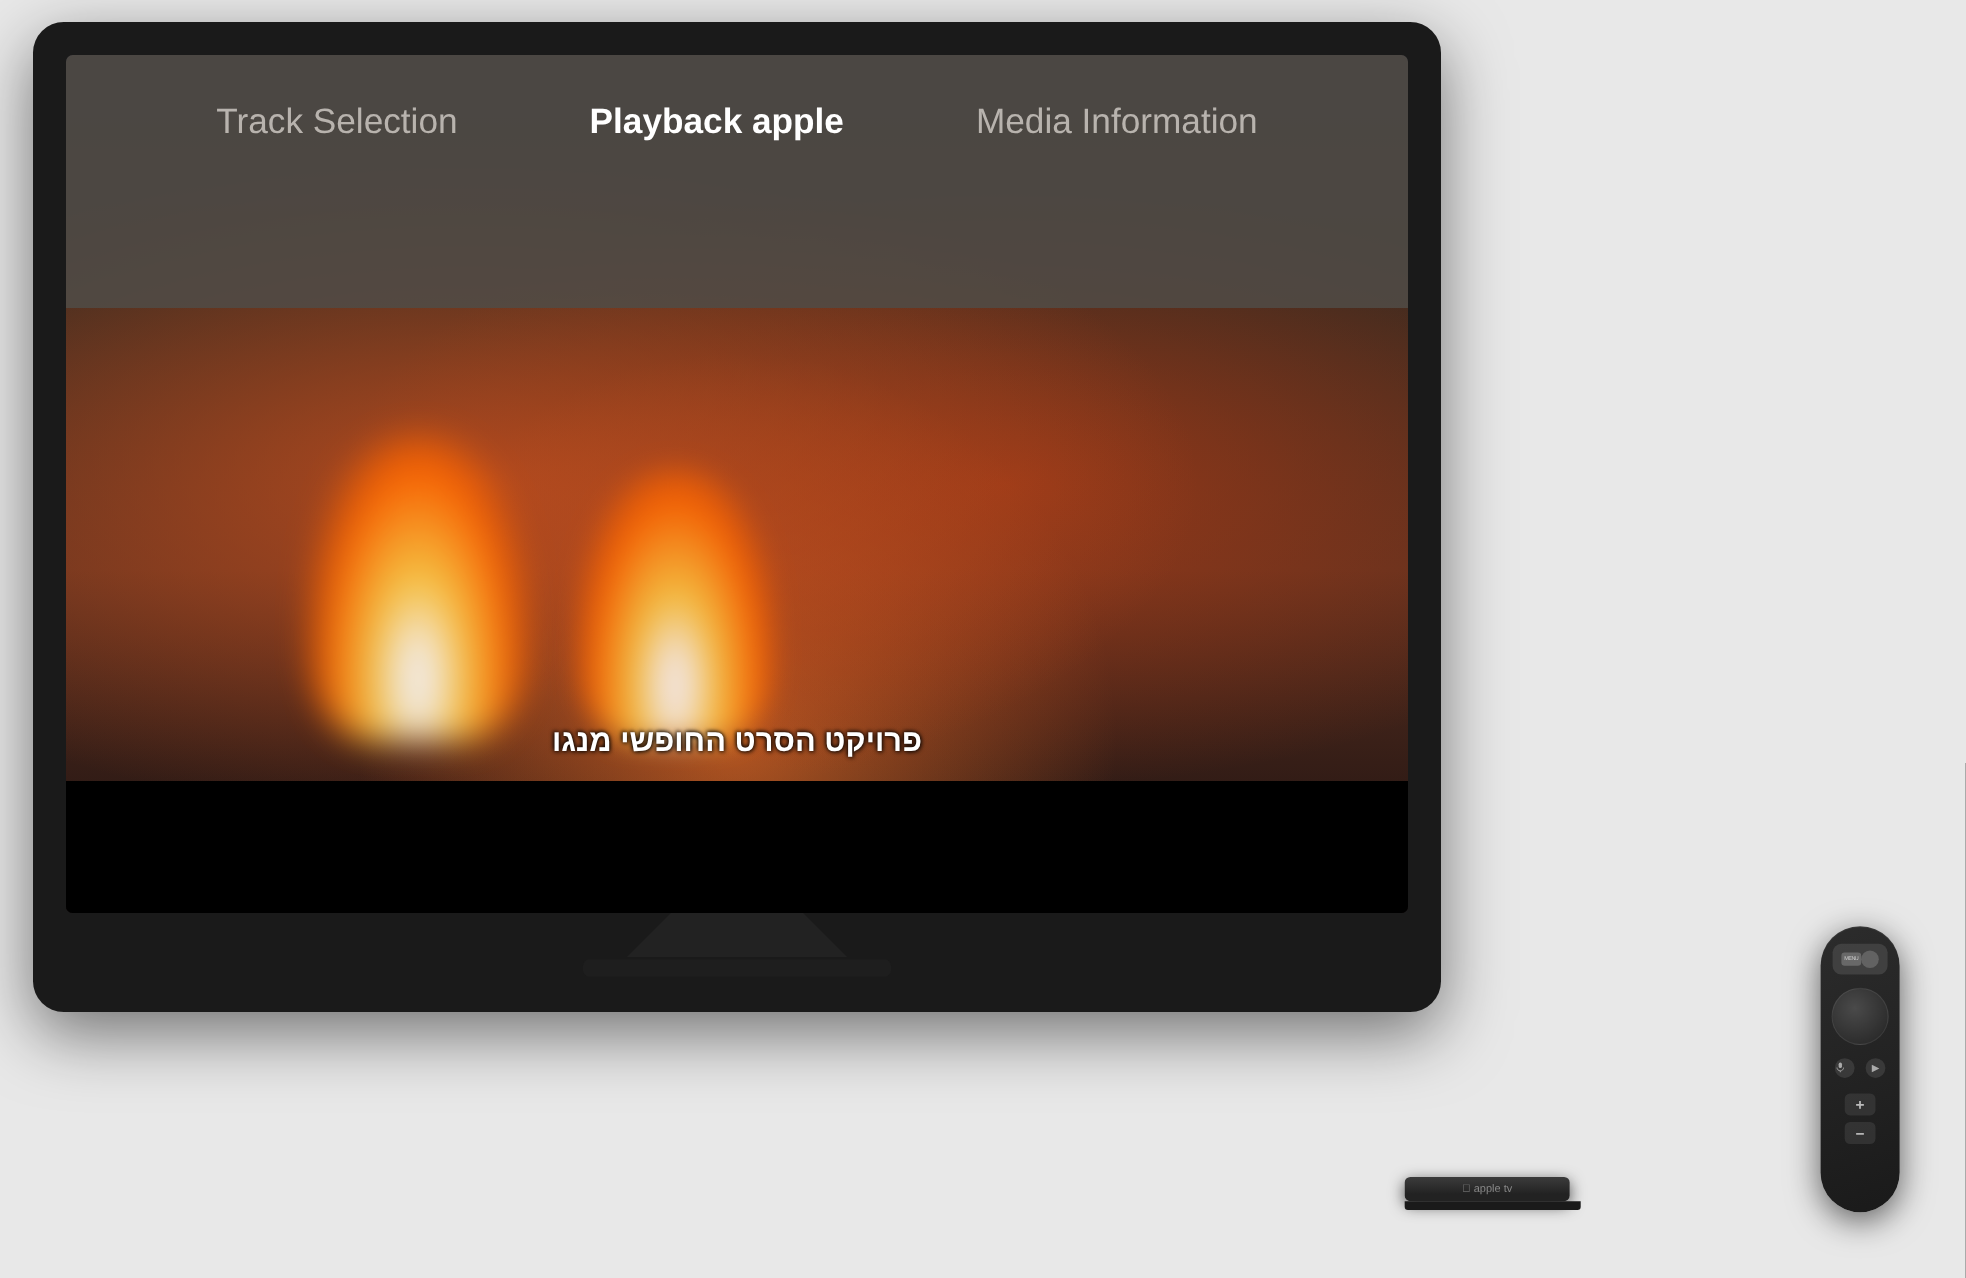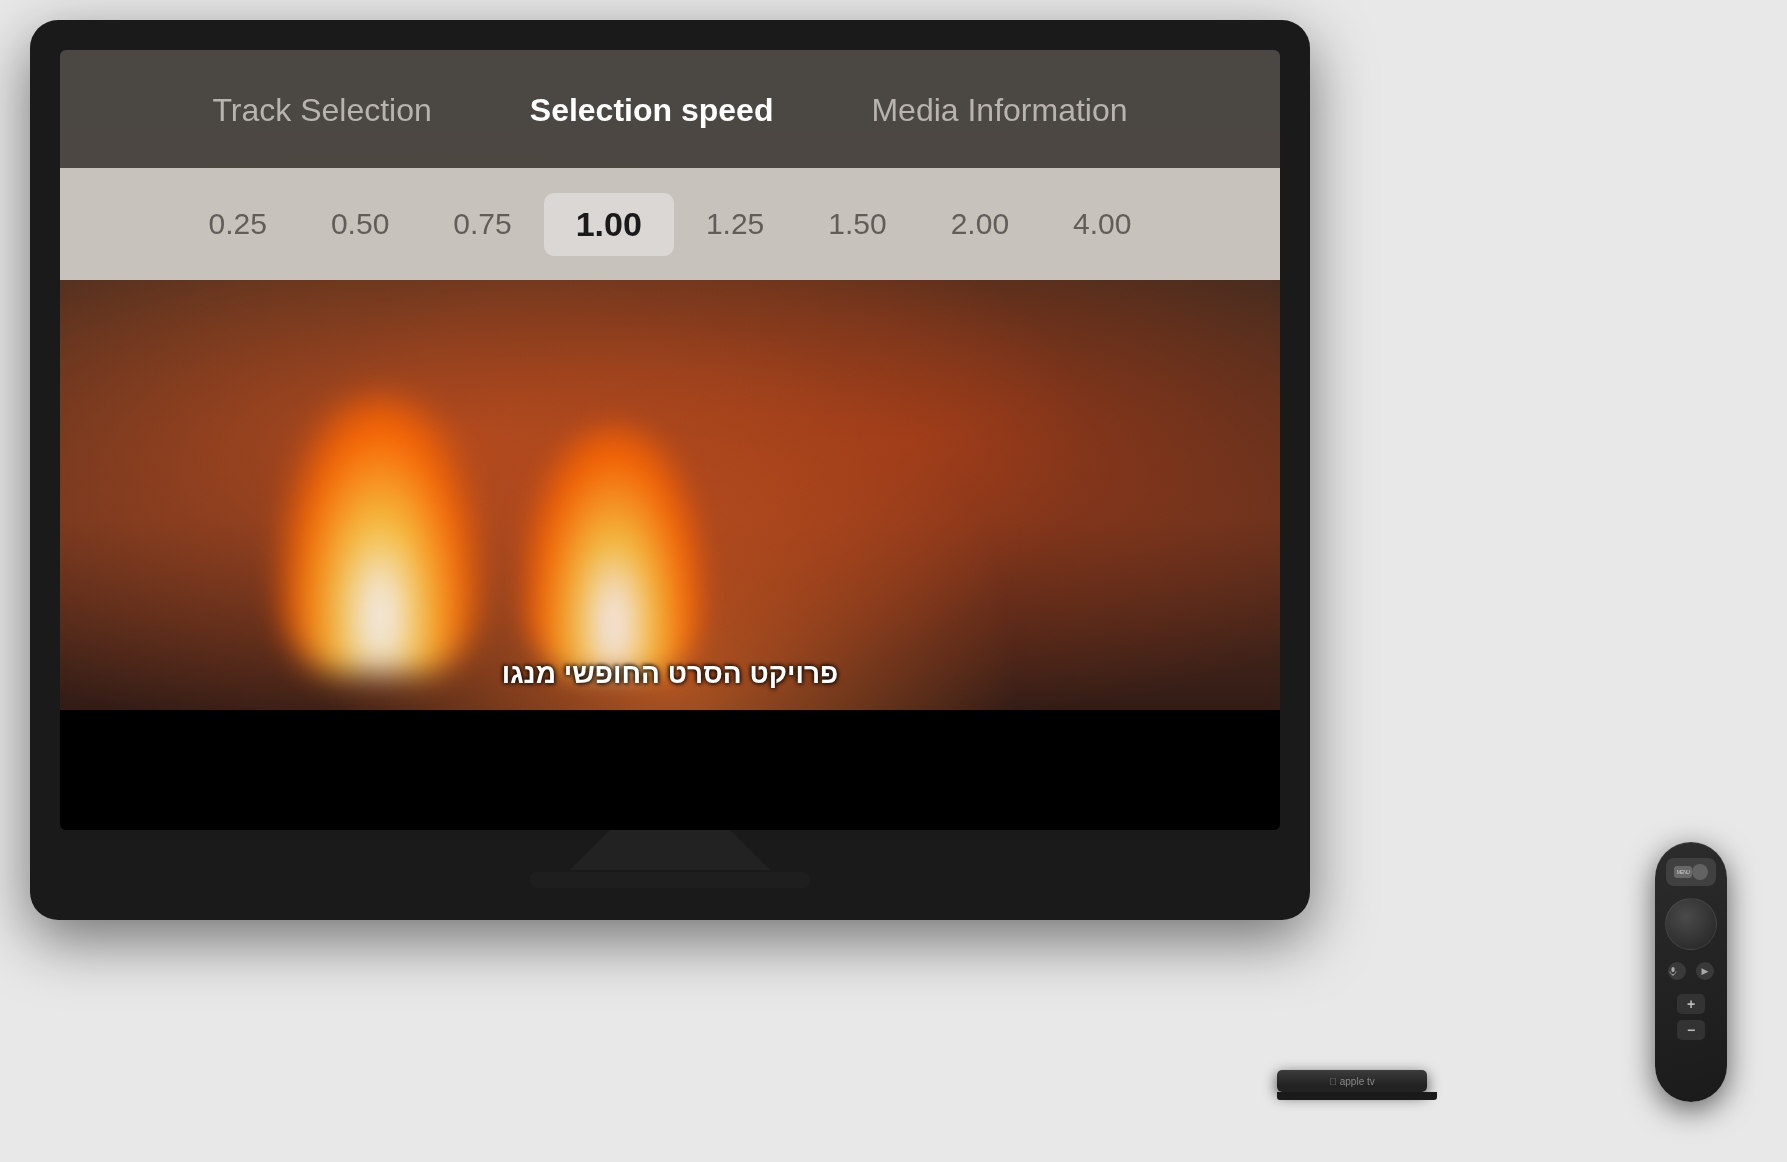--- a/index.html
+++ b/index.html
@@ -119,21 +119,21 @@
     
     .tab-bar {
       position: absolute;
       top: 0;
       left: 0;
       width: 100%;
       height: 120px;
       display: flex;
       align-items: center;
       justify-content: center;
-      gap: 58px;
+      gap: 80px;
       z-index: 20;
     }
 
     .tab-item {
       font-size: 32px;
       font-weight: 400;
       color: rgba(220,215,210,0.75);
       cursor: pointer;
       padding: 10px 20px;
       border-radius: 8px;
@@ -334,34 +334,24 @@
     <div class="flame-right"></div>
 
     <div class="subtitle-text">פרויקט הסרט החופשי מנגו</div>
 
     <div class="bottom-bar"></div>
 
     <div class="menu-overlay">
 
       <div class="tab-bar">
         <div class="tab-item">Track Selection</div>
-        <div class="tab-item active">Selection speed</div>
+        <div class="tab-item active">Playback apple</div>
         <div class="tab-item">Media Information</div>
       </div>
 
-      <div class="speed-bar">
-        <div class="speed-item">0.25</div>
-        <div class="speed-item">0.50</div>
-        <div class="speed-item">0.75</div>
-        <div class="speed-item selected">1.00</div>
-        <div class="speed-item">1.25</div>
-        <div class="speed-item">1.50</div>
-        <div class="speed-item">2.00</div>
-        <div class="speed-item">4.00</div>
-      </div>
     </div>
   </div>
 
   <div class="tv-stand"></div>
   <div class="tv-base"></div>
 </div>
 
 <div class="atv-device">
   <div class="atv-box">
     <span class="atv-label">

